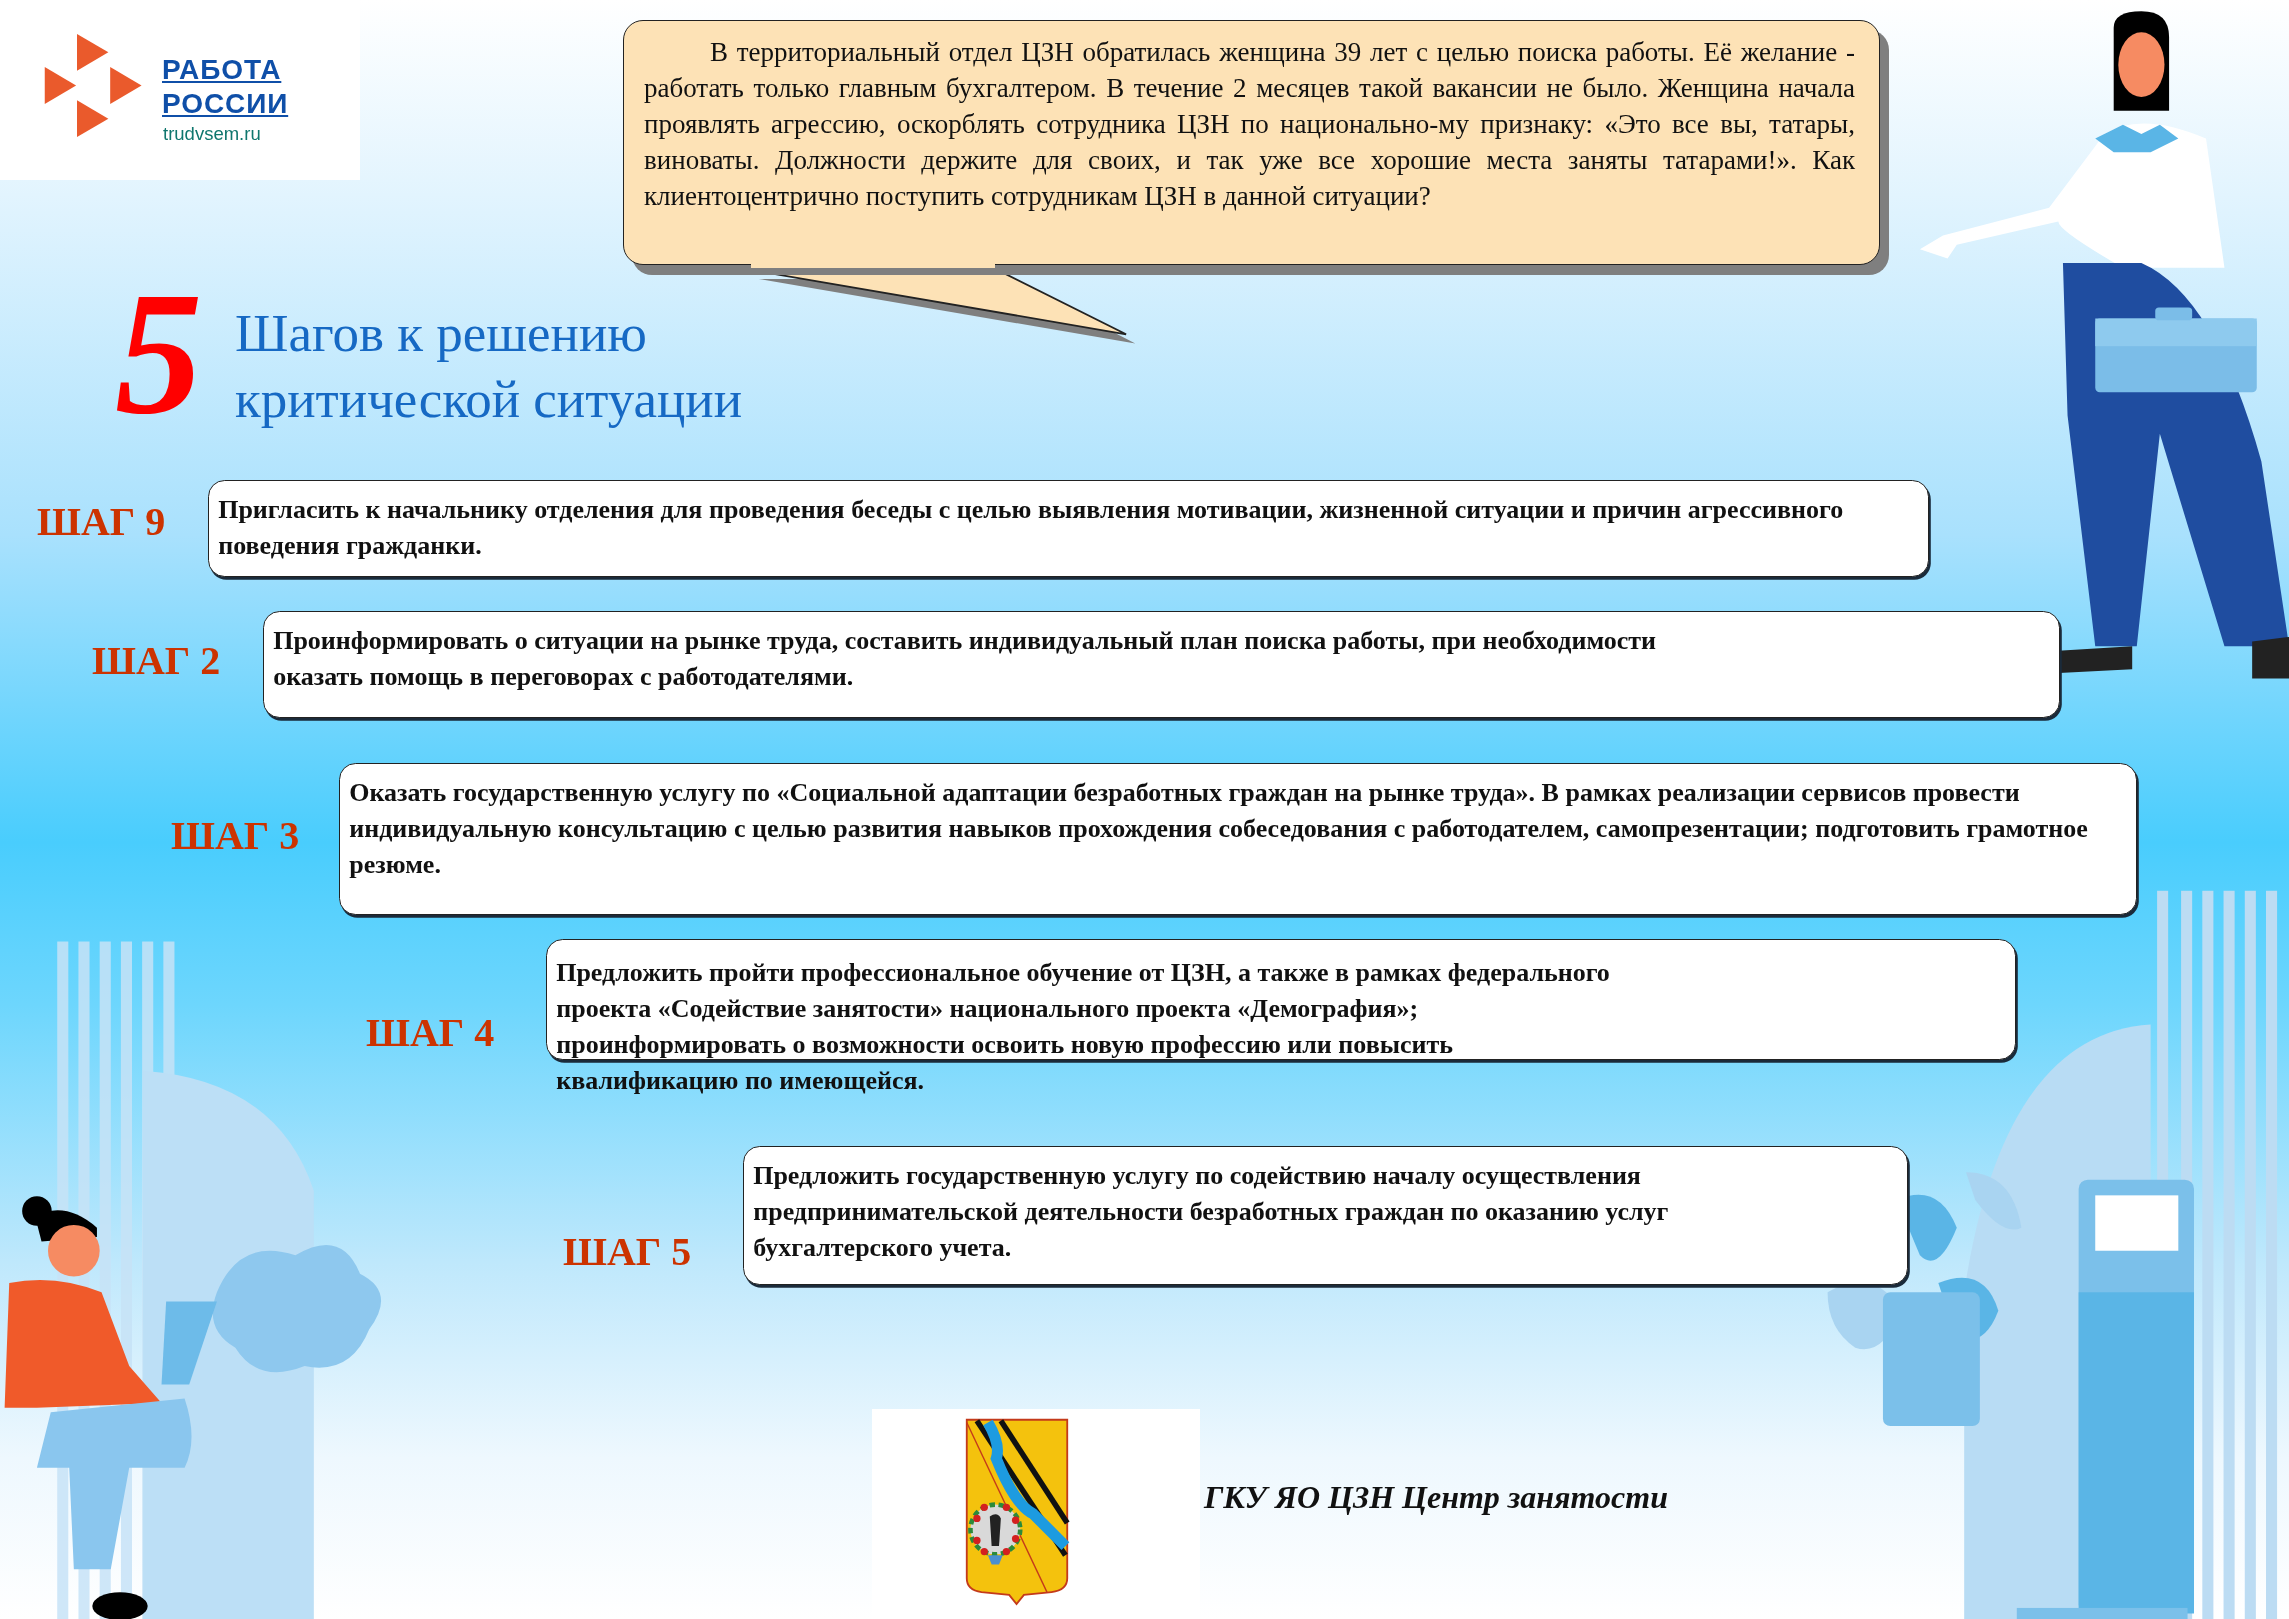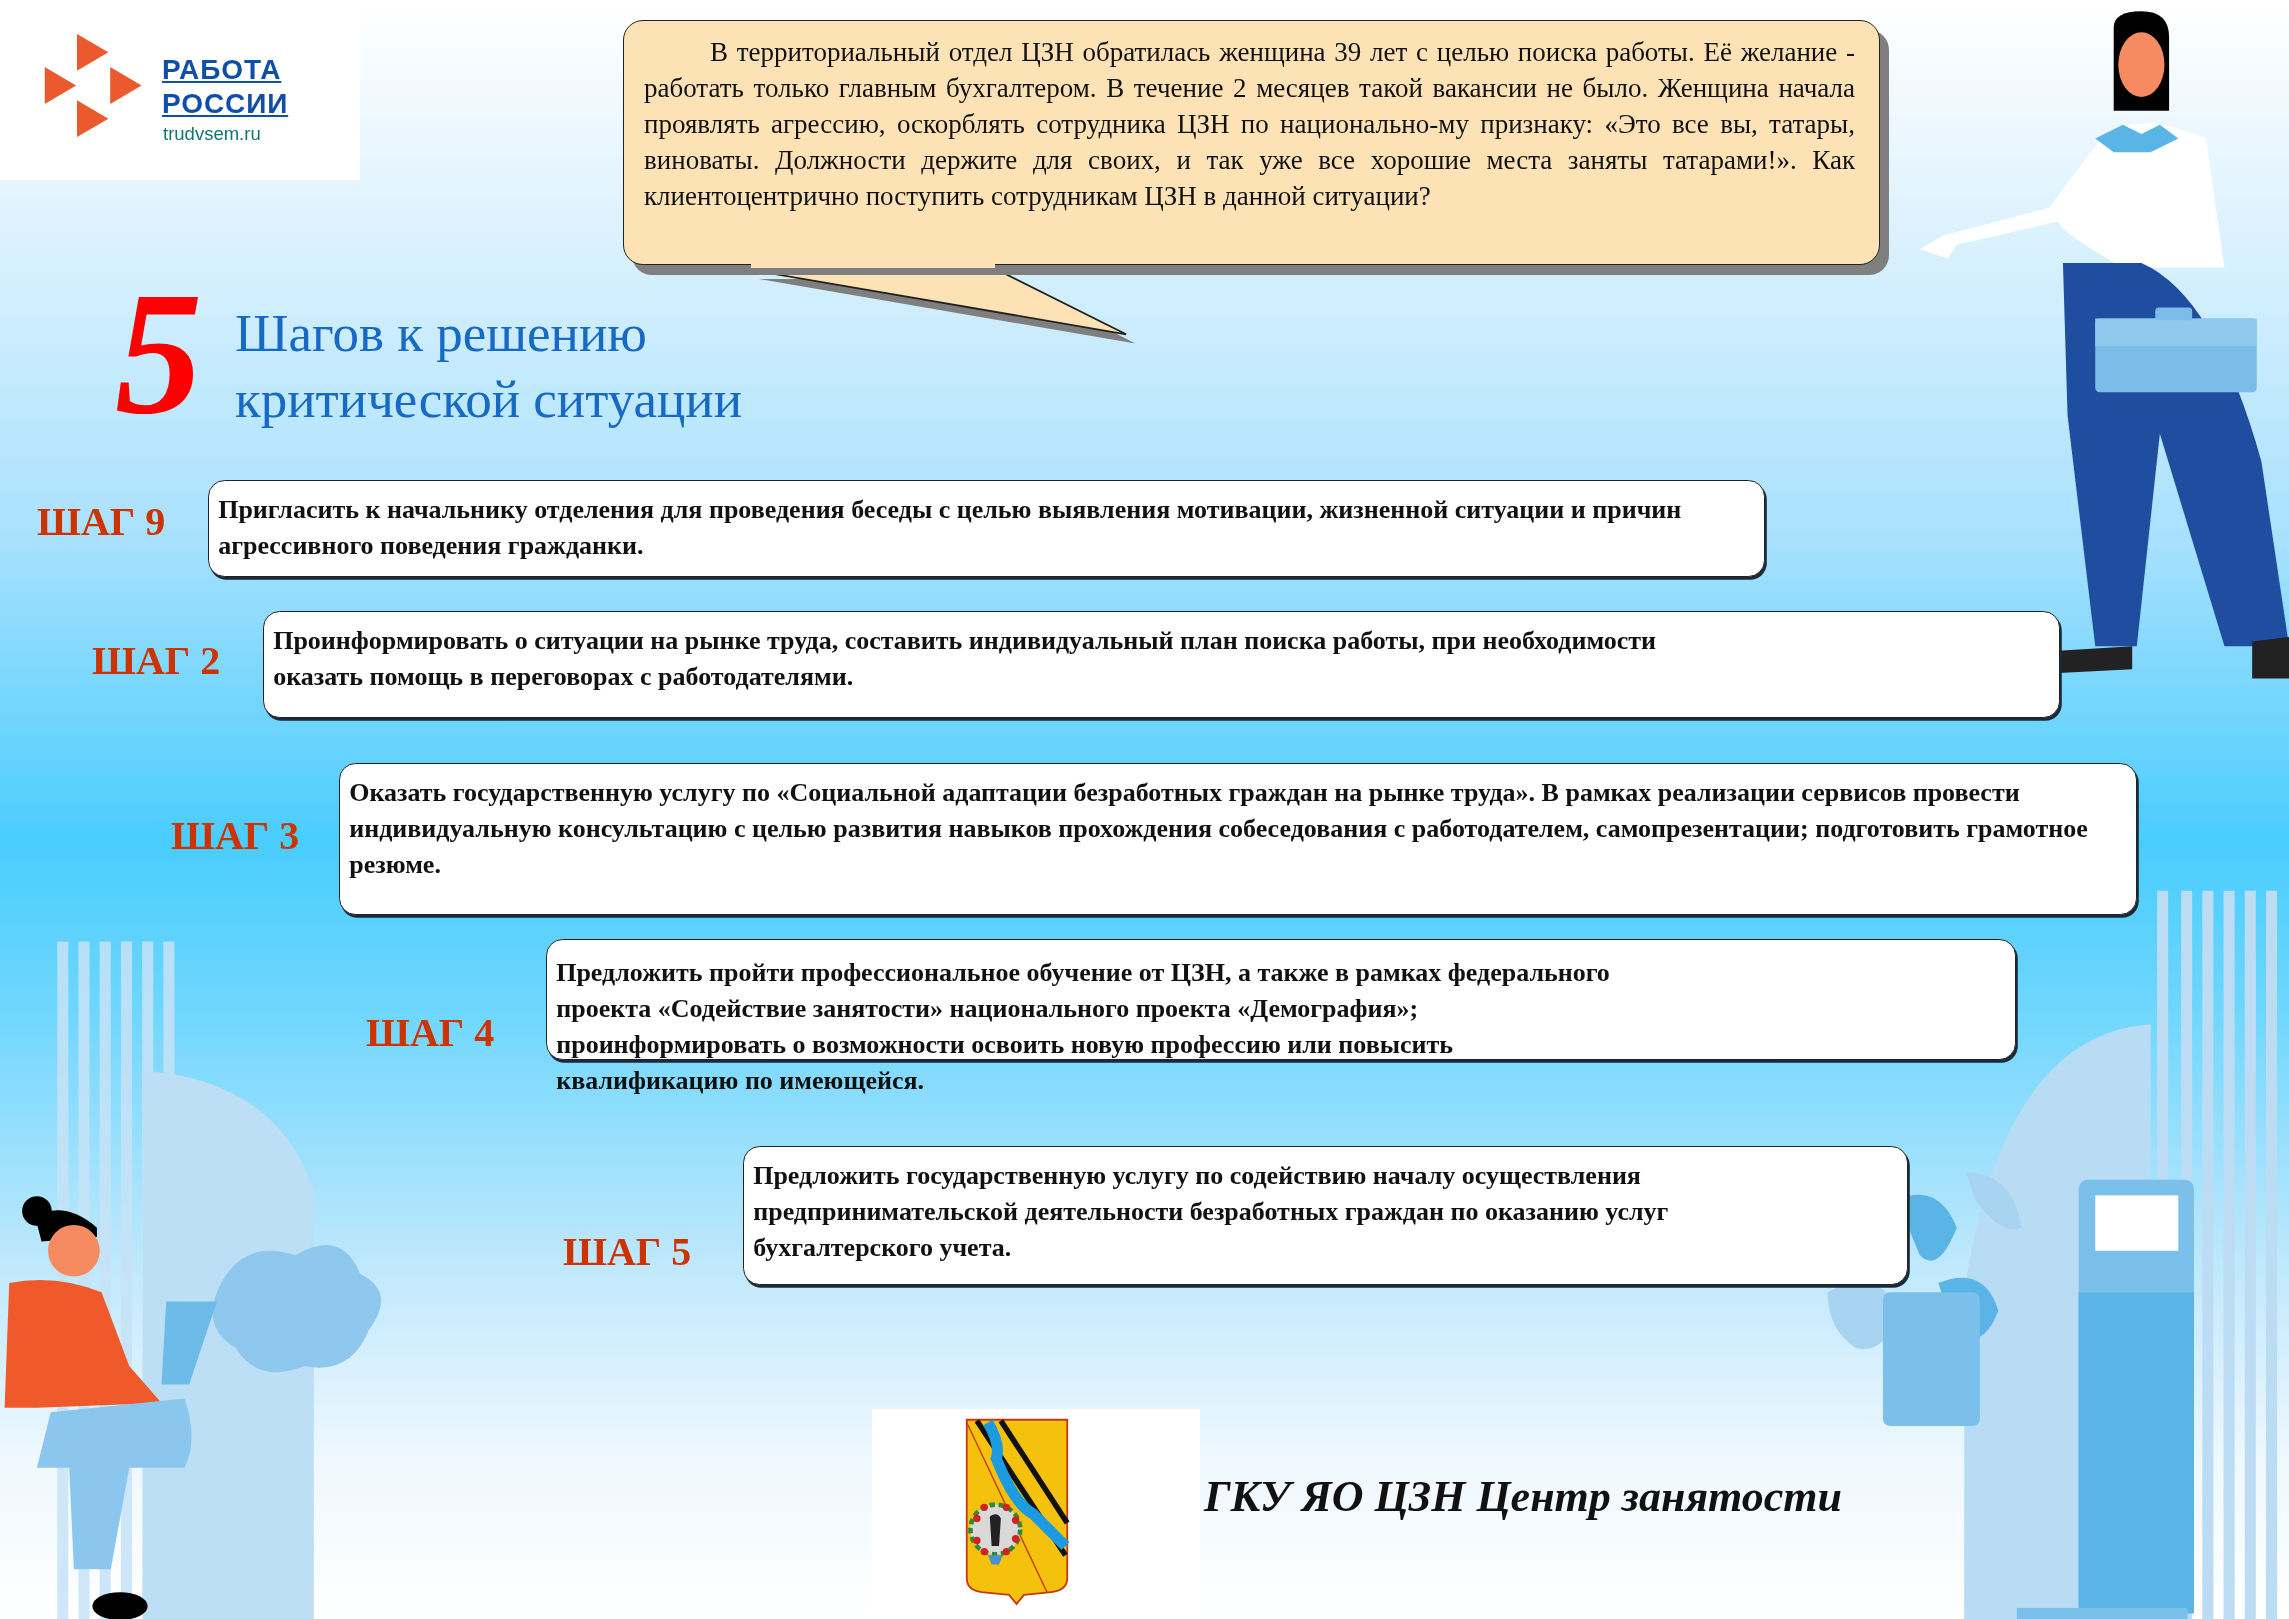--- a/index.html
+++ b/index.html
@@ -18,21 +18,21 @@
   .bubble-tail{left:0;top:0;}
   
   .big5{left:115px;top:266px;color:#ff0000;font-weight:700;font-style:italic;font-size:175px;line-height:175px;}
   .title{left:235px;top:300px;color:#1669c4;font-size:53px;line-height:66px;}
   
   .step-label{color:#cc3300;font-weight:700;font-size:40px;white-space:nowrap;}
   .step-box{background:#fff;border:1.8px solid #222;border-radius:16.6px;box-sizing:border-box;
     box-shadow:1.8px 2.8px 0 #1a2a3a;font-weight:700;font-size:26px;line-height:36px;color:#111;padding:11px 9.2px 0 9.2px;}
   
   .coat-panel{left:872px;top:1409px;width:328px;height:210px;background:#fff;}
-  .org{left:1204px;top:1477px;font-style:italic;font-weight:700;font-size:44px;line-height:40px;color:#111;}
+  .org{left:1204px;top:1477px;font-style:italic;font-weight:700;font-size:32px;line-height:40px;color:#111;}
   .deco{pointer-events:none;}
 </style>
 </head>
 <body>
 
 <div class="abs logo-panel"></div>
 <svg class="abs" style="left:42px;top:30px;" width="106" height="111" viewBox="0 0 115 120">
   <g fill="#ea5a2c">
     <path d="M38 4 L72 24 L38 44 Z" rx="4"></path>
     <path d="M3 40 L37 60 L3 80 Z"></path>
@@ -113,21 +113,21 @@
   <path d="M2270 150 L2300 135 L2320 145 L2340 135 L2360 150 L2330 165 L2290 165 Z" fill="#5ab5e6"></path>
   <path d="M2235 285 L2320 285 Q2400 320 2450 500 L2480 700 L2410 700 L2340 470 L2315 700 L2270 700 L2240 450 Z" fill="#1f4da0"></path>
   <path d="M2230 705 L2310 700 L2310 725 L2215 730 Z" fill="#222"></path>
   <path d="M2440 695 L2480 690 L2480 735 L2440 735 Z" fill="#222"></path>
   <rect x="2270" y="345" width="175" height="80" rx="5" fill="#7bbde8"></rect>
   <rect x="2270" y="345" width="175" height="30" fill="#8ecaee"></rect>
   <rect x="2335" y="333" width="40" height="14" rx="4" fill="#7bbde8"></rect>
 </svg>
 
 <div class="abs step-label" style="left:37px;top:498px;">ШАГ 9</div>
-<div class="abs step-box" style="left:208px;top:480px;width:1557px;height:97px;">
+<div class="abs step-box" style="left:208px;top:480px;width:1721px;height:97px;">
   <span>Пригласить к начальнику отделения для проведения беседы с целью выявления мотивации, жизненной ситуации и причин агрессивного поведения гражданки.</span>
 </div>
 
 <div class="abs step-label" style="left:92px;top:637px;">ШАГ 2</div>
 <div class="abs step-box" style="left:263px;top:611px;width:1797px;height:107px;padding-right:351px;">
   <span>Проинформировать о ситуации на рынке труда, составить индивидуальный план поиска работы, при необходимости оказать помощь в переговорах с работодателями.</span>
 </div>
 
 <div class="abs step-label" style="left:171px;top:812px;">ШАГ 3</div>
 <div class="abs step-box" style="left:339px;top:763px;width:1798px;height:152px;">

